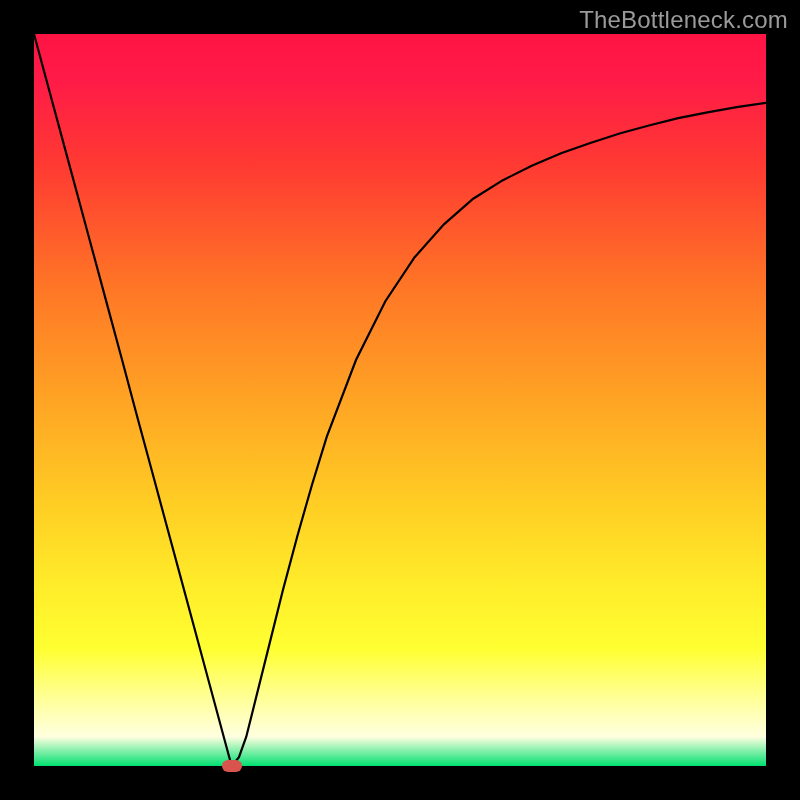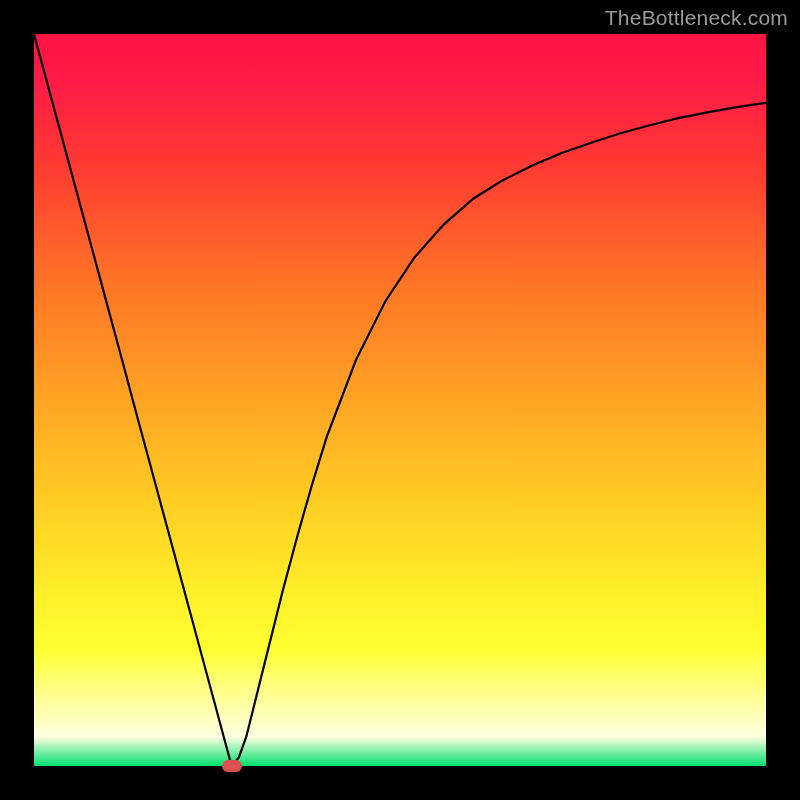--- a/index.html
+++ b/index.html
@@ -51,21 +51,21 @@
     height: 12px;
     border-radius: 6px;
     background: #d9544d;
     transform: translate(-50%, -50%);
   }
   .watermark {
     position: absolute;
     top: 6px;
     right: 12px;
     color: #9a9a9a;
-    font-size: 21px;
+    font-size: 24px;
     letter-spacing: 0.2px;
     user-select: none;
   }
 </style>
 </head>
 <body>
 
 <div class="stage">
 
   <div class="plot-bg"></div>

